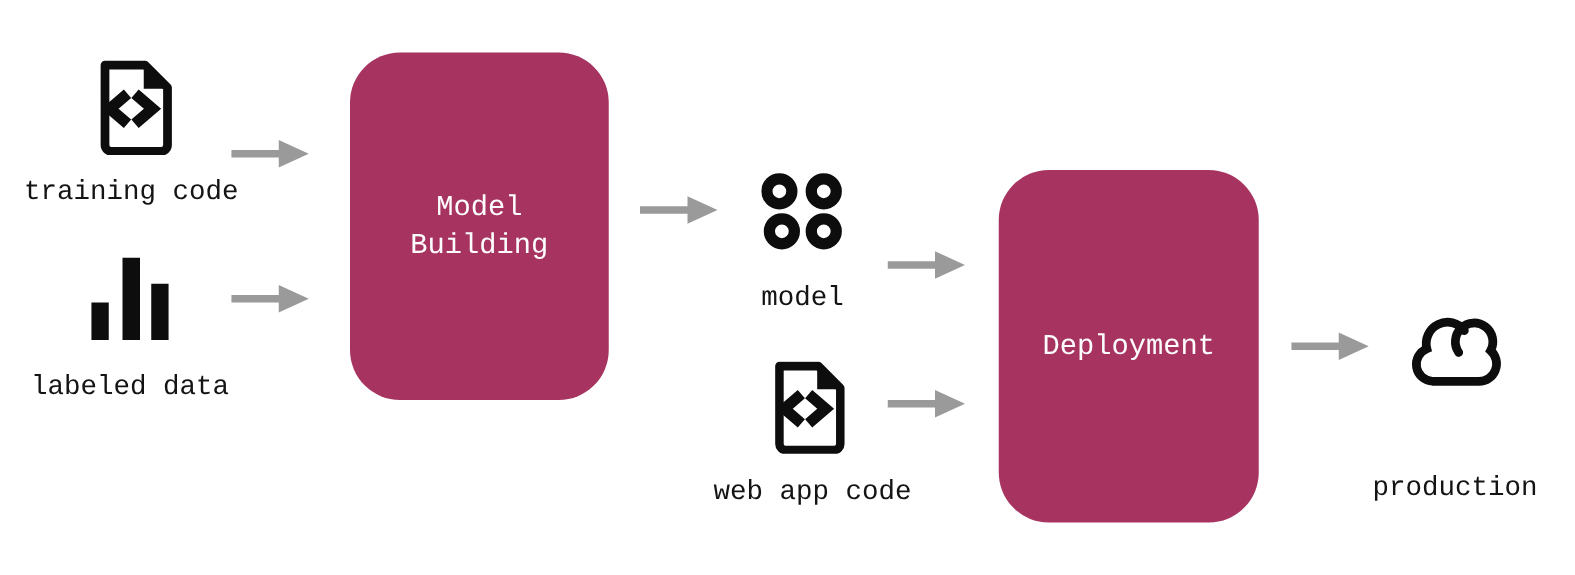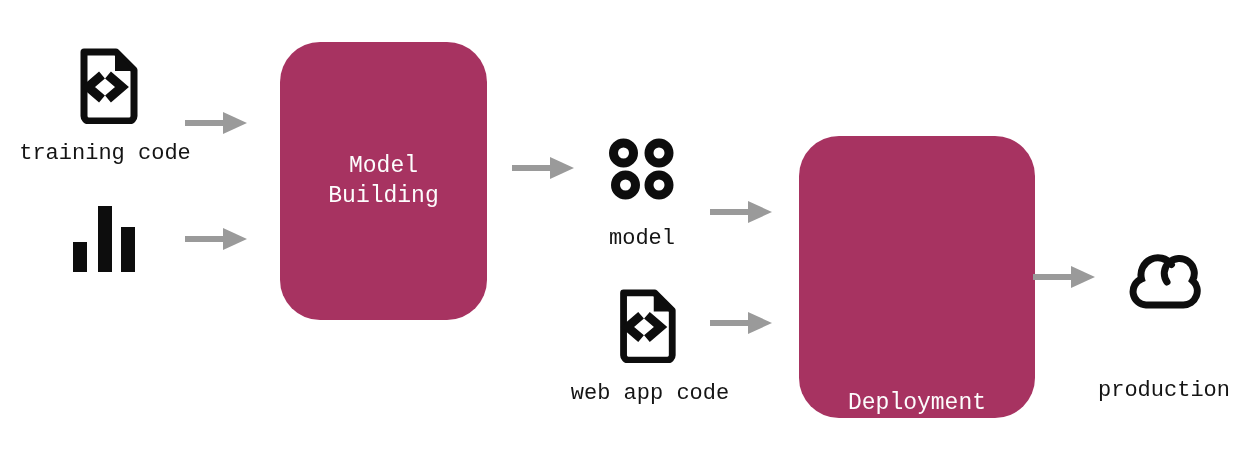--- a/index.html
+++ b/index.html
@@ -37,20 +37,21 @@
     </svg>
     <div class="node-label mt17">training code</div>
   </div>
 
   <div class="node" style="left:19px;top:206px;">
     <svg class="icon" width="62" height="66" viewBox="0 0 62 66">
       <rect x="0" y="36" width="14" height="30" fill="currentColor"></rect>
       <rect x="25" y="0" width="14" height="66" fill="currentColor"></rect>
       <rect x="48" y="21" width="14" height="45" fill="currentColor"></rect>
     </svg>
+    <div class="node-label mt25">labeled data</div>
   </div>
 
   <div class="flow-box" style="left:280px;top:42px;width:207px;height:278px;">
     <div class="box-label">Model
 Building</div>
   </div>
 
   <div class="node" style="left:557px;top:138px;">
     <svg class="icon" width="66" height="62" viewBox="0 0 66 62">
       <circle cx="14.5" cy="15" r="10" fill="#ffffff" stroke="currentColor" stroke-width="9"></circle>
@@ -64,21 +65,21 @@
   <div class="node" style="left:559px;top:289px;">
     <svg class="icon" width="66" height="74" viewBox="0 0 66 76">
       <path d="M12,4 H44 L62,22 V68 A5,5 0 0 1 57,73 H17 A5,5 0 0 1 12,68 Z" fill="none" stroke="currentColor" stroke-width="7" stroke-linejoin="round"></path>
       <path d="M43,4 L62,23 H43 Z" fill="currentColor"></path>
       <polyline points="30,27 16,39 30,51" fill="none" stroke="currentColor" stroke-width="9" stroke-linejoin="miter"></polyline>
       <polyline points="36,27 50,39 36,51" fill="none" stroke="currentColor" stroke-width="9" stroke-linejoin="miter"></polyline>
     </svg>
     <div class="node-label mt18">web app code</div>
   </div>
 
-  <div class="flow-box" style="left:799px;top:136px;width:236px;height:282px;align-items:flex-end;">
+  <div class="flow-box" style="left:799px;top:136px;width:208px;height:282px;">
     <div class="box-label">Deployment</div>
   </div>
 
   <div class="node" style="left:1079px;top:243px;gap:44px;">
     <svg class="icon" width="74" height="68" viewBox="0 0 74 68">
       <path d="M19,62 H56 A14,14 0 0 0 65.5,37.5 A15,15 0 1 0 40,39 M19,62 A13.5,13.5 0 0 1 14.5,36 A17,17 0 0 1 44.5,21.5" fill="none" stroke="currentColor" stroke-width="7" stroke-linecap="round"></path>
     </svg>
     <div class="node-label mt23">production</div>
   </div>
 

